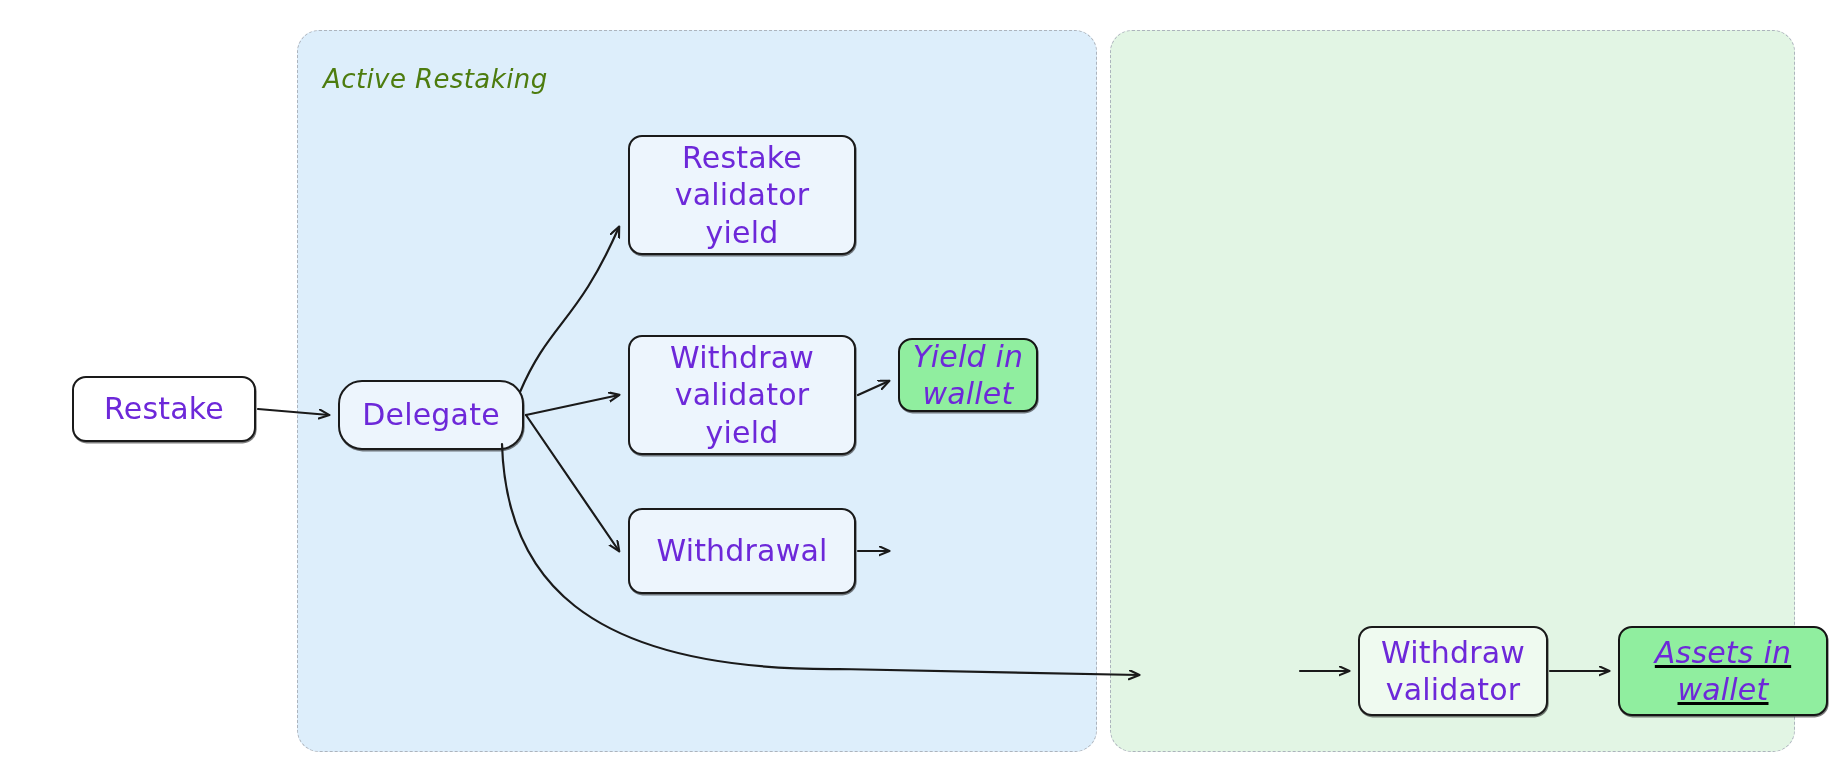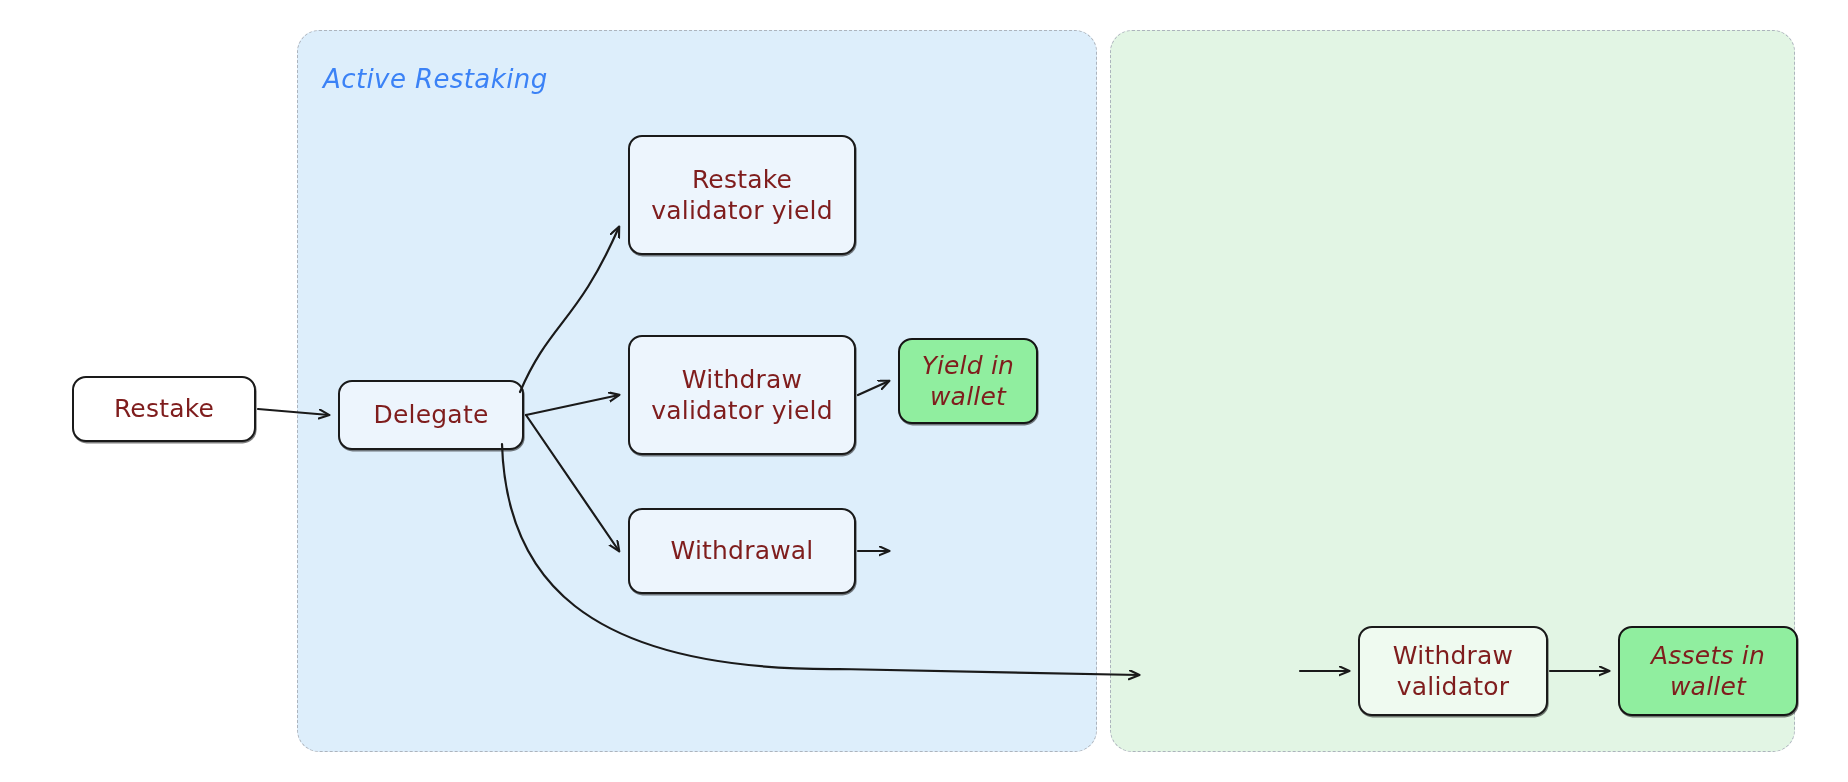--- a/index.html
+++ b/index.html
@@ -31,43 +31,43 @@
     border: 1.8px dashed #adb4bd;
     border-radius: 22px;
     box-sizing: border-box;
     z-index: 1;
   }
   .group-label {
     position: absolute;
     font-family: "DejaVu Sans", sans-serif;
     font-size: 26px;
     font-style: italic;
-    color: #3b82f6;
+    color: #4d7c0f;
     letter-spacing: 0.4px;
     white-space: nowrap;
     z-index: 3;
   }
   .node {
     position: absolute;
     box-sizing: border-box;
     border: 2.2px solid #1a1a1a;
     border-radius: 14px;
     background: #ffffff;
     display: flex;
     align-items: center;
     justify-content: center;
     text-align: center;
     z-index: 4;
     box-shadow: 0.7px 1.4px 0 rgba(20,20,20,0.55);
   }
   .node .node-label {
     font-family: "DejaVu Sans", sans-serif;
-    font-size: 25px;
+    font-size: 30px;
     line-height: 1.25;
-    color: #7f1d1d;
+    color: #6d28d9;
     white-space: pre-line;
     padding: 0 10px;
     letter-spacing: 0.2px;
   }
   .node.node-green {
     background: #90ee9f;
     border-color: #151515;
   }
   .node.node-green .node-label {
     font-style: italic;
@@ -101,48 +101,48 @@
         <path d="M858,551 L889,551" marker-end="url(#arrowhead)"></path>
         <path d="M1300,671 L1349,671" marker-end="url(#arrowhead)"></path>
         <path d="M1550,671 L1609,671" marker-end="url(#arrowhead)"></path>
       </g>
   </svg>
 
   <div class="node" id="node-restake" style="left: 72px; top: 376px; width: 184px; height: 66px;">
     <span class="node-label">Restake</span>
   </div>
 
-  <div class="node node-transparent-blue" id="node-delegate" style="left: 338px; top: 380px; width: 186px; height: 70px;">
+  <div class="node node-transparent-blue" id="node-delegate" style="left: 338px; top: 380px; width: 186px; height: 70px; border-radius: 24px;">
     <span class="node-label">Delegate</span>
   </div>
 
   <div class="node node-transparent-blue" id="node-restake-yield" style="left: 628px; top: 135px; width: 228px; height: 120px;">
     <span class="node-label">Restake
 validator yield</span>
   </div>
 
   <div class="node node-transparent-blue" id="node-withdraw-yield" style="left: 628px; top: 335px; width: 228px; height: 120px;">
     <span class="node-label">Withdraw
 validator yield</span>
   </div>
 
-  <div class="node node-green" id="node-yield-in-wallet" style="left: 898px; top: 338px; width: 140px; height: 86px;">
+  <div class="node node-green" id="node-yield-in-wallet" style="left: 898px; top: 338px; width: 140px; height: 74px;">
     <span class="node-label">Yield in
 wallet</span>
   </div>
 
   <div class="node node-transparent-blue" id="node-undelegate" style="left: 628px; top: 508px; width: 228px; height: 86px;">
     <span class="node-label">Withdrawal</span>
   </div>
 
 
 
   <div class="node node-transparent-green" id="node-withdraw-validator" style="left: 1358px; top: 626px; width: 190px; height: 90px;">
     <span class="node-label">Withdraw
 validator</span>
   </div>
 
-  <div class="node node-green" id="node-assets-in-wallet" style="left: 1618px; top: 626px; width: 180px; height: 90px;">
+  <div class="node node-green" id="node-assets-in-wallet" style="left: 1618px; top: 626px; width: 210px; height: 90px; text-decoration: underline;">
     <span class="node-label">Assets in
 wallet</span>
   </div>
 
 </div>
 
 </body></html>

